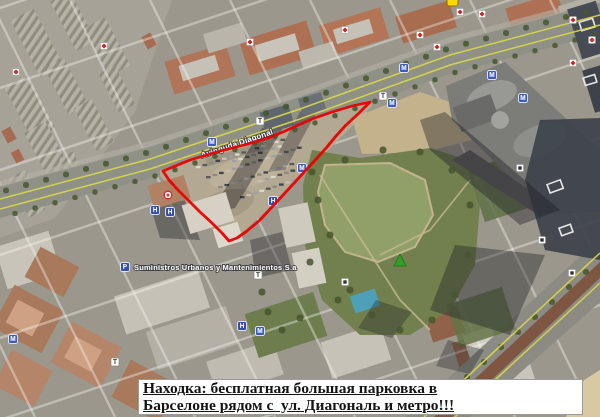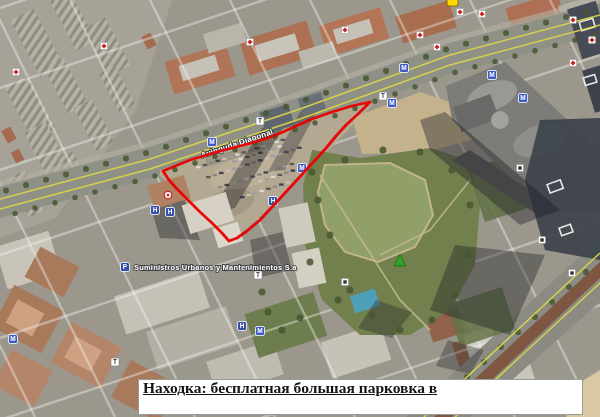--- a/index.html
+++ b/index.html
@@ -493,14 +493,15 @@
     <text x="134" y="270" class="map-label" style="font-size:7.5px">Suministros Urbanos y Mantenimientos S.a</text>
   </g>
 
   <polygon points="163,171 190,160 220,151 248,144 268,138 283,132 296,126 312,119 332,112 352,106 370,102
             358,114 346,125 336,136 327,147 318,157 307,169 296,181 284,194 272,207 260,220 247,231 237,238 229,241
             222,233 212,223 200,212 188,200 177,189 169,180" fill="none" stroke="#e90000" stroke-width="2.8" stroke-linejoin="round" opacity=".95"></polygon>
 </svg>
 
   <div class="caption">
     <span>Находка: бесплатная большая парковка в</span>
+    <span>Барселоне рядом с  ул. Диагональ и метро!!!</span>
   </div>
 </div>
 
 </body></html>

